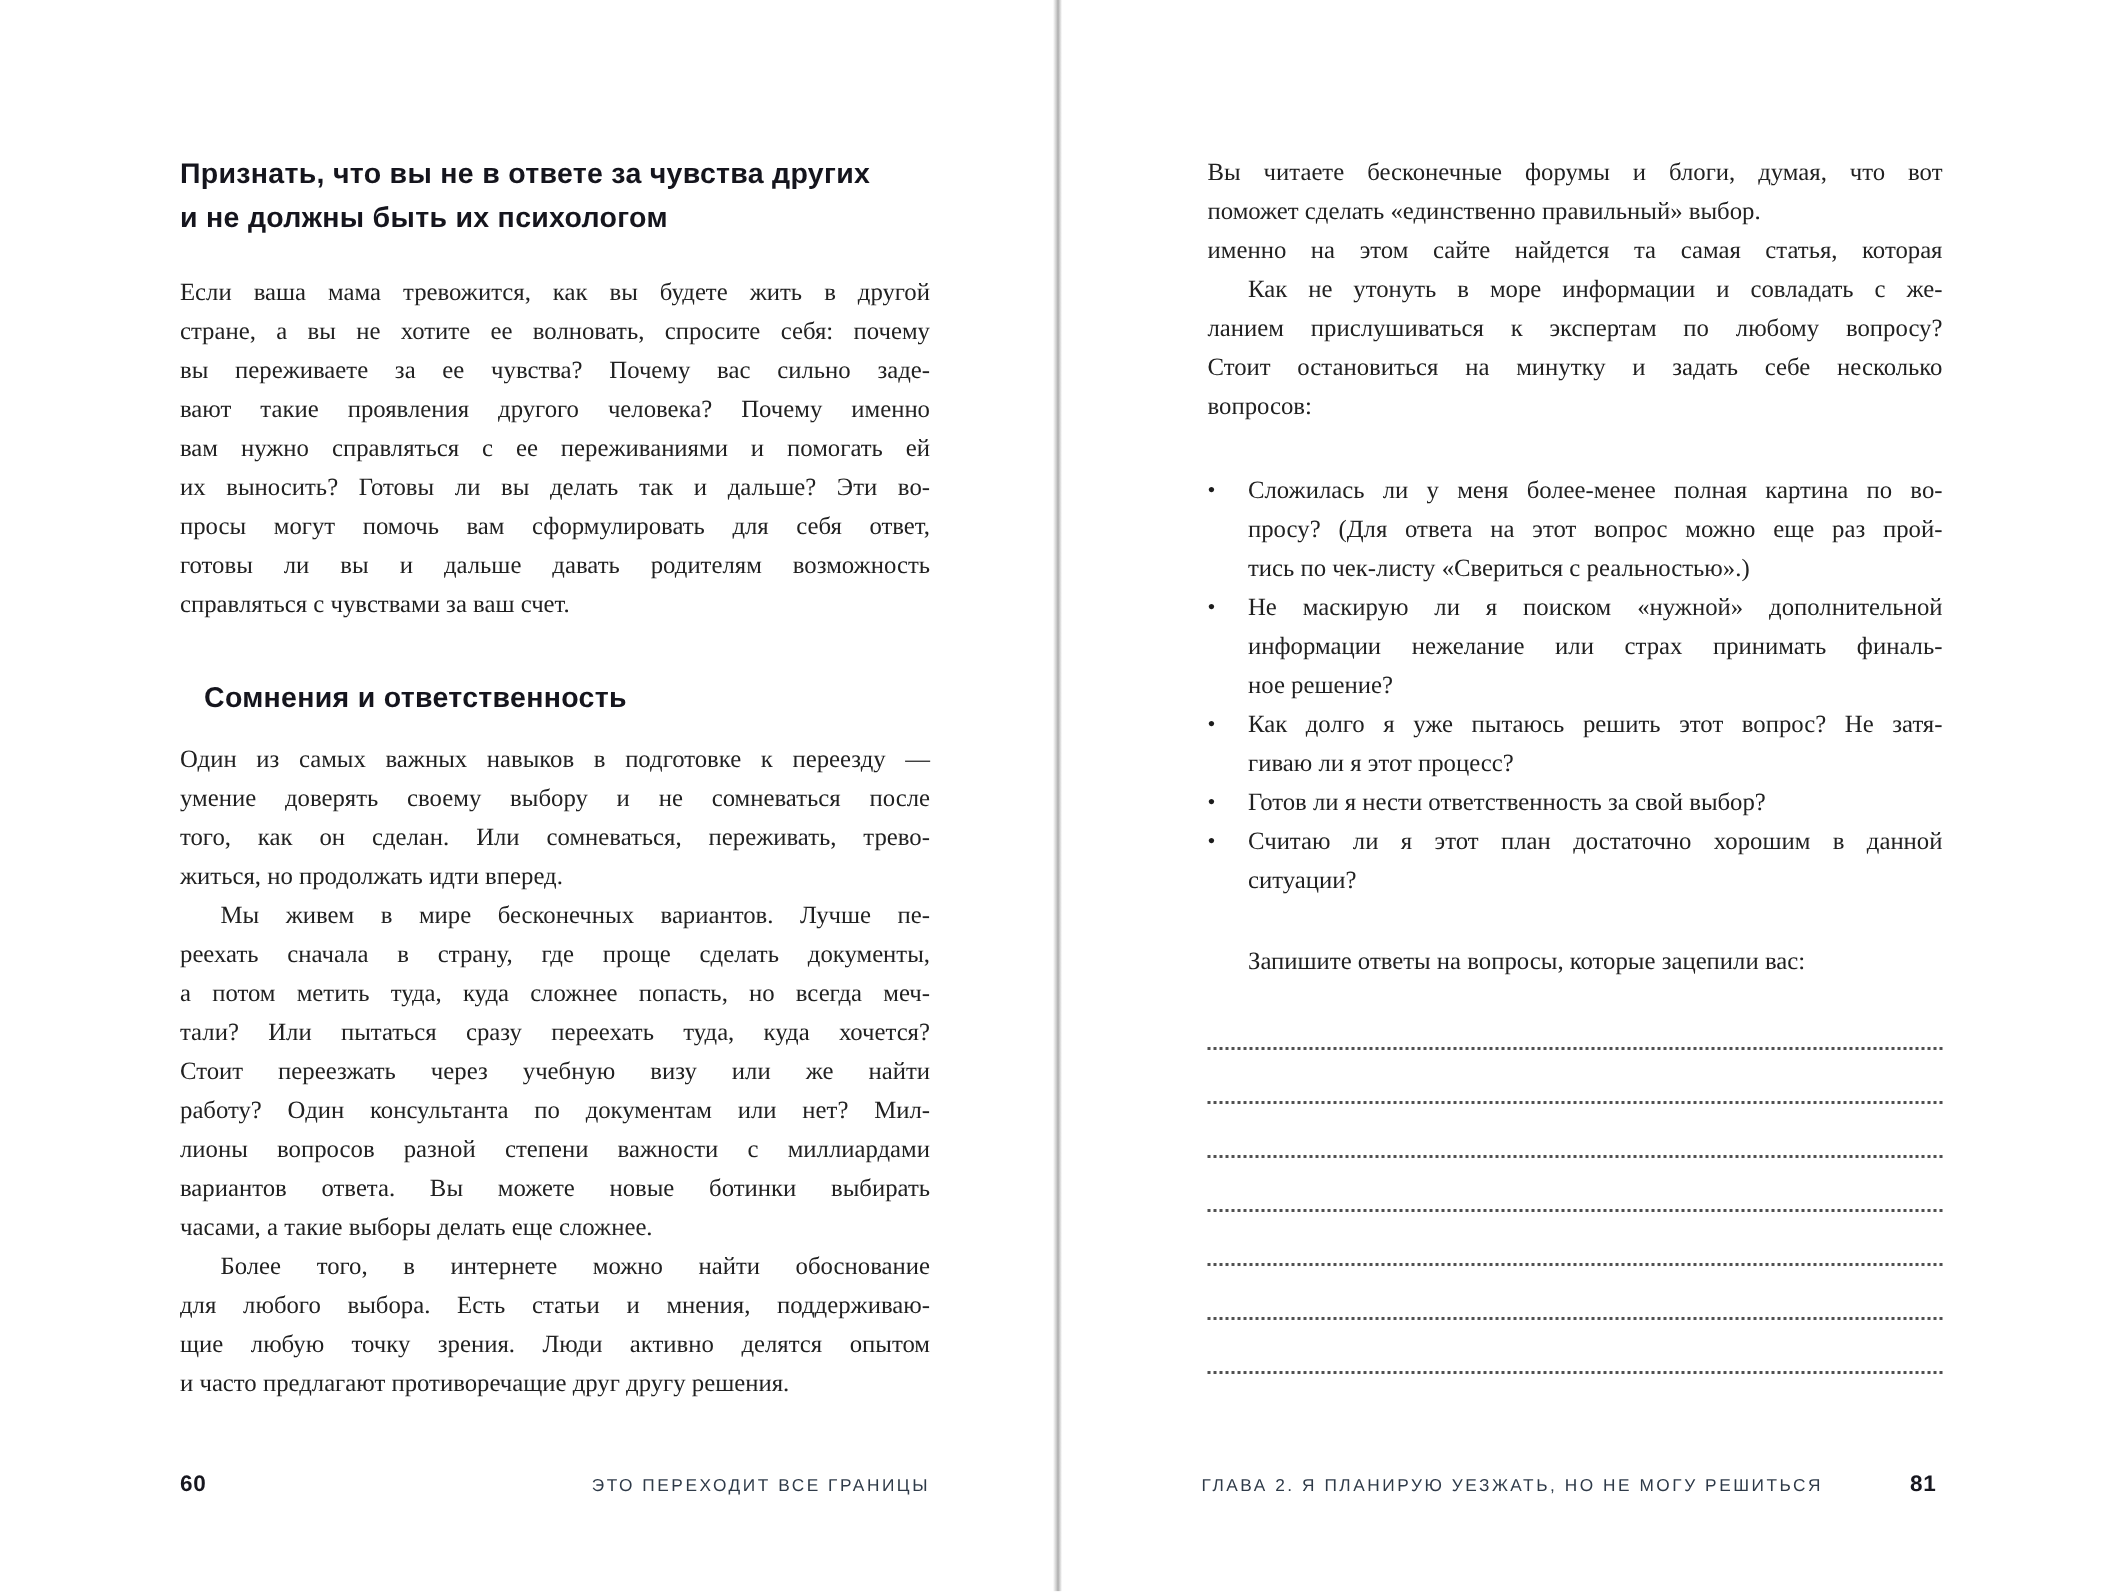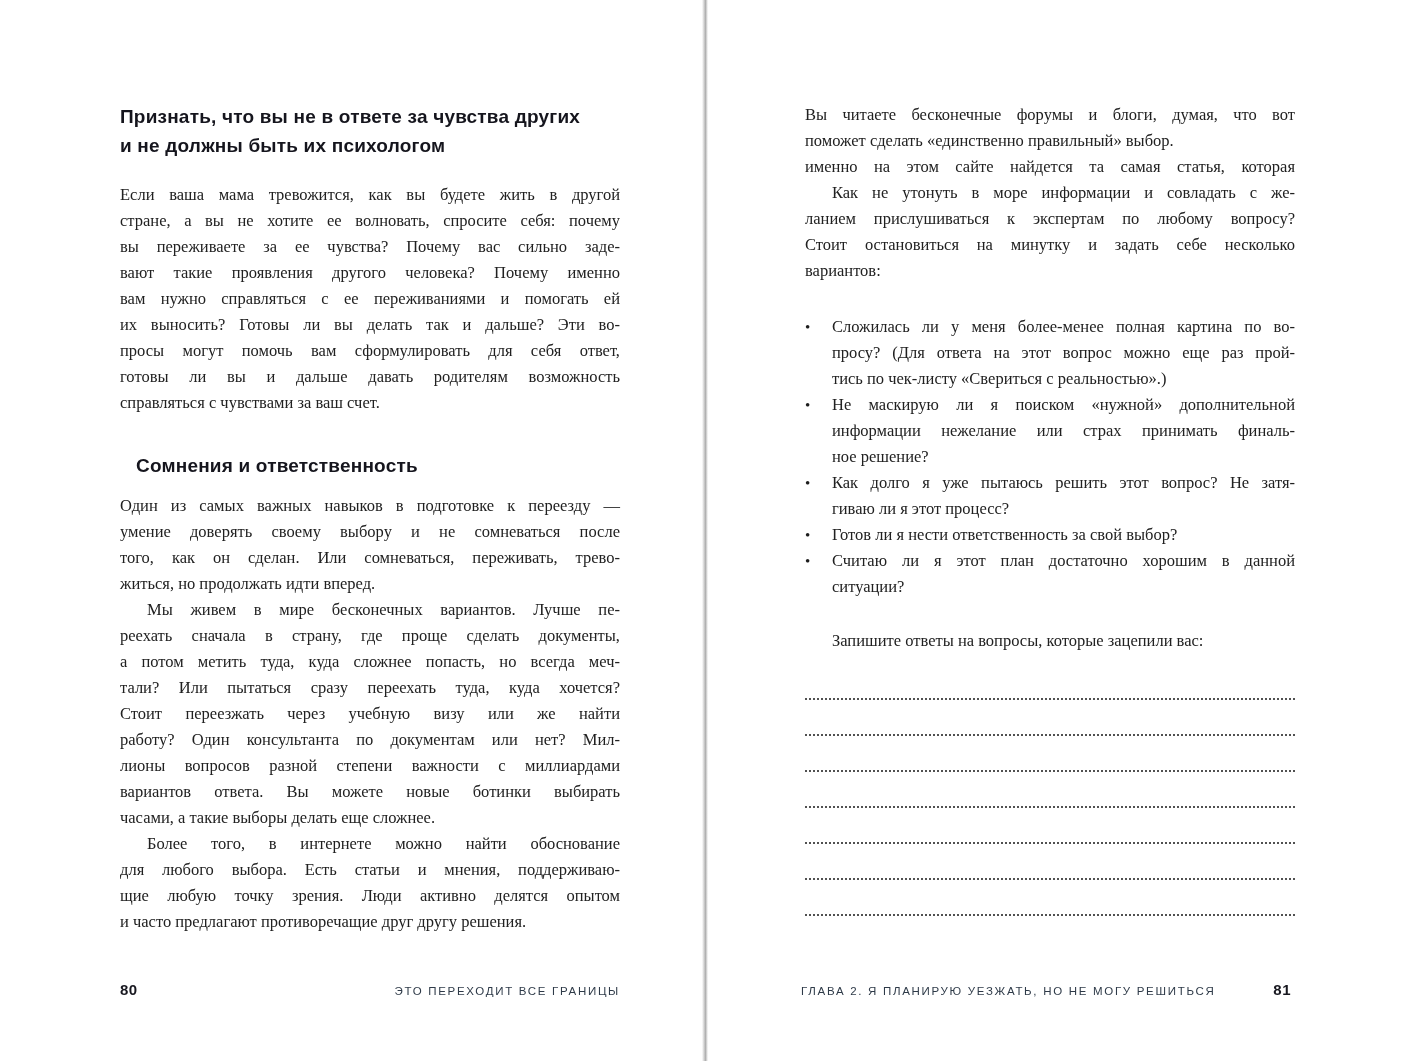--- a/index.html
+++ b/index.html
@@ -154,39 +154,39 @@
 
         <div class="para">
             <div class="line indent">Более того, в интернете можно найти обоснование</div>
             <div class="line">для любого выбора. Есть статьи и мнения, поддерживаю-</div>
             <div class="line">щие любую точку зрения. Люди активно делятся опытом</div>
             <div class="line last">и часто предлагают противоречащие друг другу решения.</div>
           </div>
       </div>
 
       <div class="footer footer-left">
-        <span class="page-number">80</span>
+        <span class="page-number">60</span>
         <span class="running-title">ЭТО ПЕРЕХОДИТ ВСЕ ГРАНИЦЫ</span>
       </div>
     </div>
 
     <div class="page">
       <div class="content-right">
 
         <div class="para">
             <div class="line">Вы читаете бесконечные форумы и блоги, думая, что вот</div>
             <div class="line last">поможет сделать «единственно правильный» выбор.</div>
             <div class="line">именно на этом сайте найдется та самая статья, которая</div>
           </div>
 
         <div class="para">
             <div class="line indent">Как не утонуть в море информации и совладать с же-</div>
             <div class="line">ланием прислушиваться к экспертам по любому вопросу?</div>
             <div class="line">Стоит остановиться на минутку и задать себе несколько</div>
-            <div class="line last">вариантов:</div>
+            <div class="line last">вопросов:</div>
           </div>
 
         <div class="bullet-list">
             <div class="bullet">
               <span class="marker">•</span>
               <div class="b-lines">
                 <div class="line">Сложилась ли у меня более-менее полная картина по во-</div>
                 <div class="line">просу? (Для ответа на этот вопрос можно еще раз прой-</div>
                 <div class="line last">тись по чек-листу «Свериться с реальностью».)</div>
               </div>

